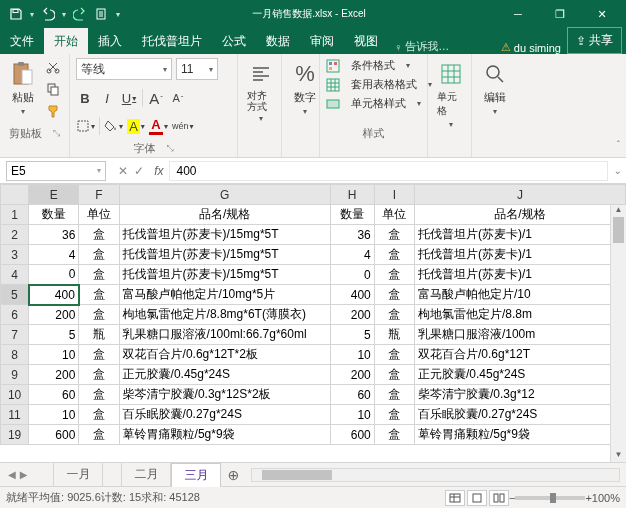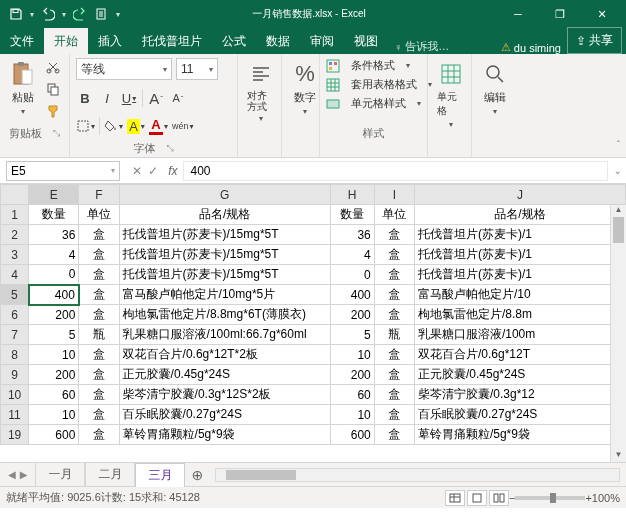--- a/index.html
+++ b/index.html
@@ -38,21 +38,21 @@
 .ibtn { min-width: 18px; height: 20px; display: flex; align-items: center; justify-content: center; color: #444; font-size: 13px; gap: 1px; }
 .ibtn .dd { font-size: 8px; }
 .colorstrip { width: 14px; height: 3px; }
 
 .stylesrow { display: flex; align-items: center; gap: 11px; font-size: 11px; color: #333; margin-bottom: 3px; white-space: nowrap; }
 .miniicon { width: 14px; height: 14px; display: inline-flex; align-items: center; justify-content: center; }
 
 .collapse { position: absolute; right: 6px; top: 140px; font-size: 10px; color: #888; }
 
 .fbar { height: 26px; display: flex; align-items: center; border-bottom: 1px solid #d6d6d6; background: #fff; }
-.namebox { width: 114px; border: 1px solid #c8c6c4; height: 20px; margin: 0 8px 0 6px; display: flex; align-items: center; padding: 0 4px; font-size: 12px; justify-content: space-between; }
+.namebox { width: 100px; border: 1px solid #c8c6c4; height: 20px; margin: 0 8px 0 6px; display: flex; align-items: center; padding: 0 4px; font-size: 12px; justify-content: space-between; }
 .fbtns { display: flex; gap: 6px; color: #888; font-size: 12px; padding: 0 4px; }
 .fx { font-style: italic; color: #666; font-size: 12px; padding: 0 6px; }
 .fval { flex: 1; border: 1px solid #e8e8e8; height: 20px; padding: 0 6px; font-size: 12px; display: flex; align-items: center; margin-right: 18px; }
 .fexpand { position: absolute; right: 4px; font-size: 10px; color: #888; }
 
 .gridwrap { height: 278px; overflow: hidden; position: relative; background: #fff; }
 .grid { border-collapse: collapse; width: 100%; table-layout: fixed; }
 .grid th, .grid td { border: 1px solid #d4d4d4; height: 20px; font-size: 12px; padding: 0 3px; overflow: hidden; white-space: nowrap; }
 .colhdr { background: #e6e6e6; color: #333; text-align: center; font-weight: normal; }
 .rowhdr { background: #e6e6e6; color: #333; text-align: center; width: 28px; font-weight: normal; }
@@ -65,21 +65,21 @@
 .colhdr.sel { background: #d2d2d2; }
 .datahdr { text-align: center; }
 
 .vscroll { position: absolute; right: 0; top: 21px; bottom: 0; width: 16px; background: #f0f0f0; border-left: 1px solid #dadada; }
 .vthumb { position: absolute; left: 2px; right: 2px; top: 12px; height: 26px; background: #c2c2c2; }
 .varrow { position: absolute; left: 0; right: 0; height: 12px; text-align: center; font-size: 8px; color: #666; }
 
 .sheettabs { height: 24px; border-top: 1px solid #d6d6d6; display: flex; align-items: center; background: #f3f2f1; font-size: 12px; }
 .navsheet { display: flex; gap: 4px; padding: 0 8px; color: #888; font-size: 10px; }
 .stab { padding: 3px 12px; border: 1px solid #ccc; background: #fff; color: #4c1d95; border-bottom: none; margin-bottom: -1px; }
-.stab.inactive { background: #f3f2f1; color: #555; border: 1px solid #d6d6d6; border-top: none; }
+.stab.inactive { background: #f3f2f1; color: #555; border: 1px solid #d6d6d6; border-top: none; margin-left: 18px; }
 .addsheet { width: 24px; text-align: center; color: #666; font-size: 14px; }
 .hscroll { flex: 1; height: 14px; margin: 0 6px; background: #f0f0f0; border: 1px solid #dadada; position: relative; }
 .hthumb { position: absolute; left: 10px; width: 70px; top: 1px; bottom: 1px; background: #c2c2c2; }
 
 .statusbar { height: 22px; background: #f3f2f1; border-top: 1px solid #d6d6d6; display: flex; align-items: center; font-size: 11px; color: #555; padding: 0 6px; gap: 0; }
 .statusbar .sp { flex: 1; }
 .viewbtns { display: flex; gap: 2px; }
 .vbtn { width: 20px; height: 16px; border: 1px solid #ccc; background: #fff; display: flex; align-items: center; justify-content: center; font-size: 9px; }
 .zoomslider { width: 70px; height: 4px; background: #ccc; position: relative; }
 .zoomslider::after { content: ""; position: absolute; left: 50%; top: -3px; width: 6px; height: 10px; background: #888; }

